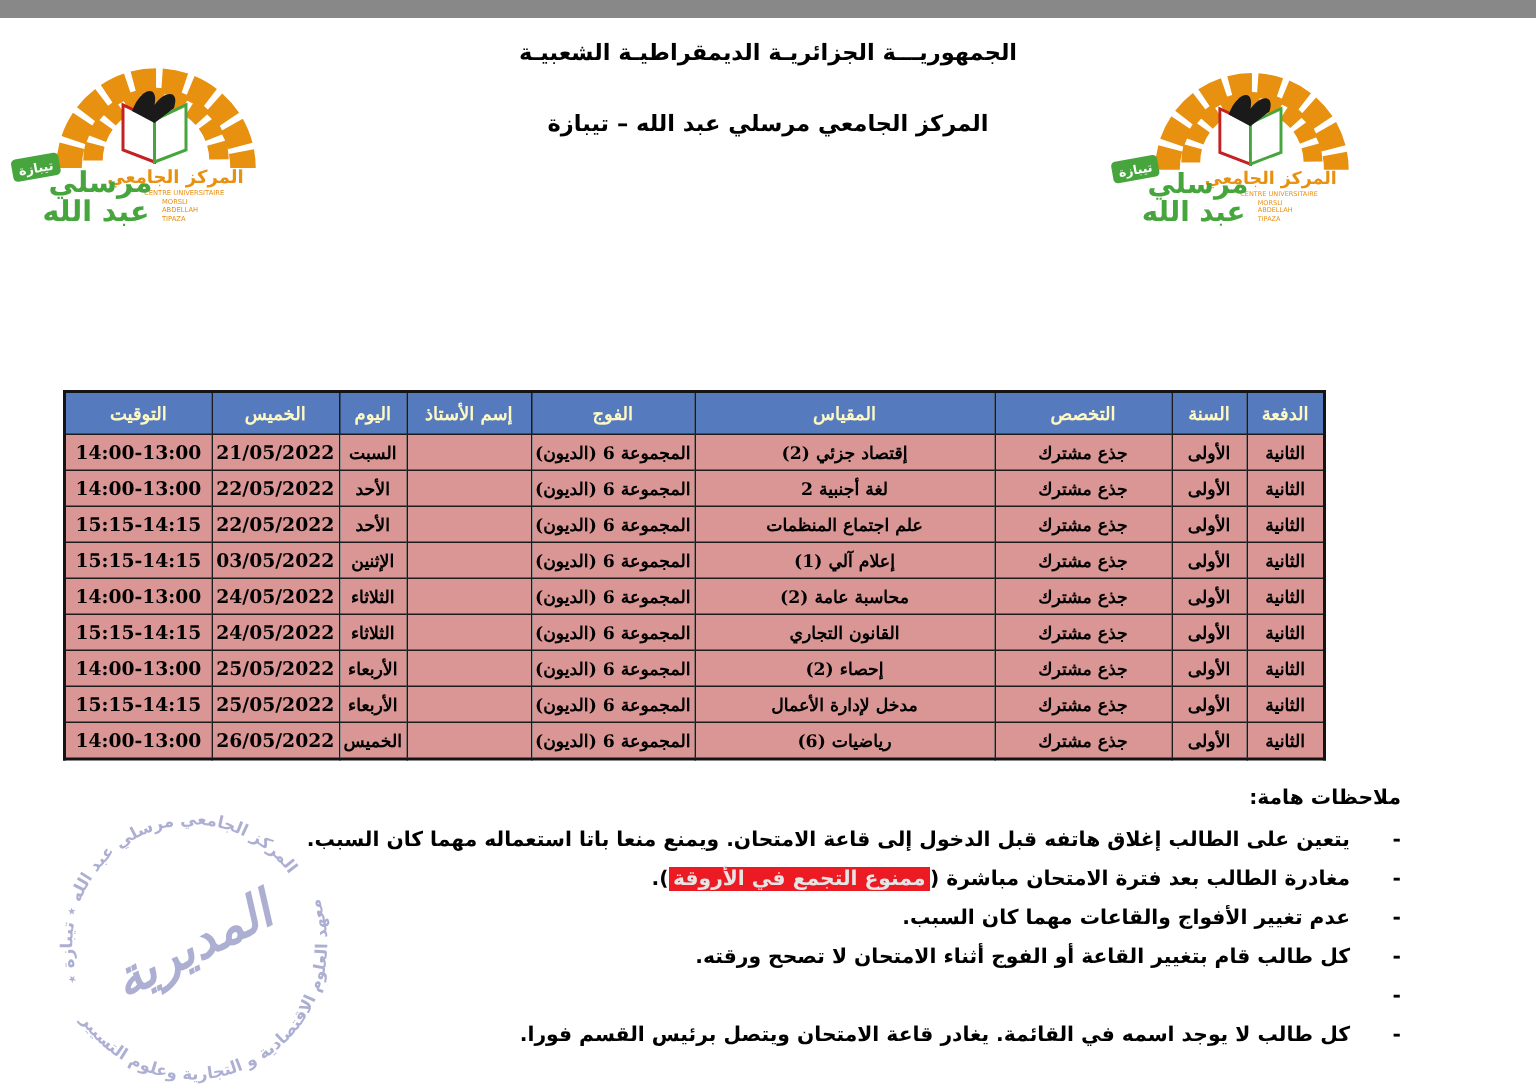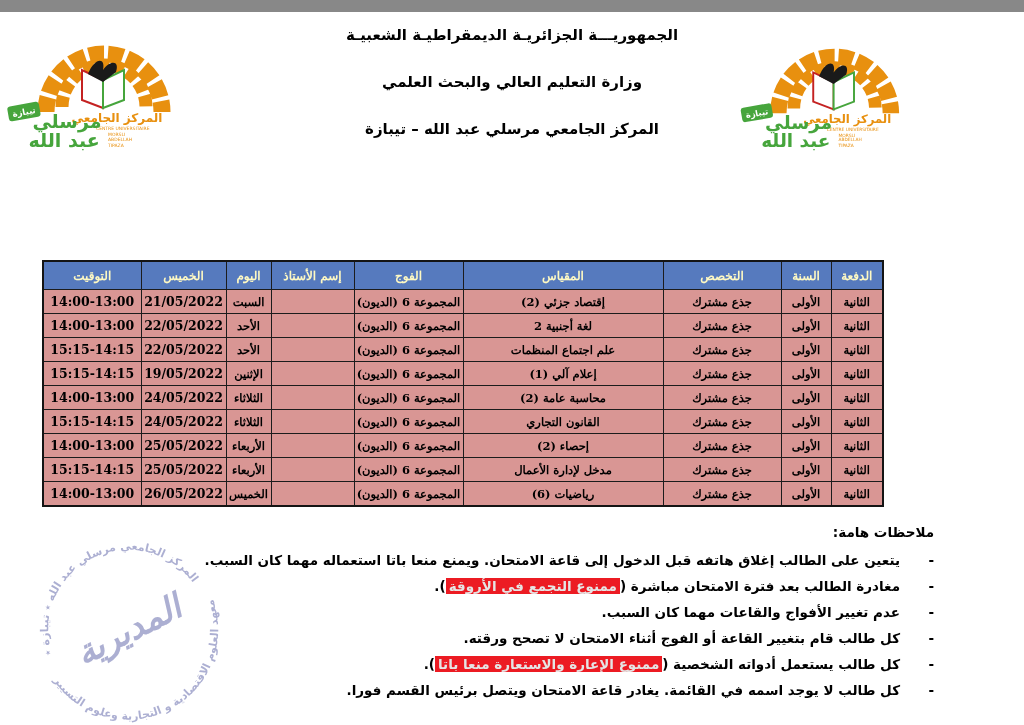--- a/index.html
+++ b/index.html
@@ -97,21 +97,20 @@
   <svg class="logo logo-left" width="172" height="142" viewBox="0 0 172 142">
     <use href="#logo-art"></use>
   </svg>
 
   <svg class="logo logo-right" width="172" height="132" viewBox="0 6 172 136">
     <use href="#logo-art"></use>
   </svg>
 
   <div class="gov-header">
     <div class="line">الجمهوريـــة الجزائريـة الديمقراطيـة الشعبيـة</div>
-    <div class="line">وزارة التعليم العالي والبحث العلمي</div>
     <div class="line">المركز الجامعي مرسلي عبد الله – تيبازة</div>
   </div>
 
 
   <table class="exam-table">
     <colgroup>
       <col style="width:52px">
         <col style="width:50px">
         <col style="width:118px">
       <col style="width:200px">
@@ -169,21 +168,21 @@
           <td><span class="ltr-num" dir="ltr">15:15-14:15</span></td>
         </tr>
         <tr>
           <td>الثانية</td>
           <td>الأولى</td>
           <td>جذع مشترك</td>
           <td>إعلام آلي (1)</td>
           <td>المجموعة 6 (الديون)</td>
           <td></td>
           <td>الإثنين</td>
-          <td><span class="ltr-num" dir="ltr">19/05/2022</span></td>
+          <td><span class="ltr-num" dir="ltr">03/05/2022</span></td>
           <td><span class="ltr-num" dir="ltr">15:15-14:15</span></td>
         </tr>
         <tr>
           <td>الثانية</td>
           <td>الأولى</td>
           <td>جذع مشترك</td>
           <td>محاسبة عامة (2)</td>
           <td>المجموعة 6 (الديون)</td>
           <td></td>
           <td>الثلاثاء</td>
@@ -251,21 +250,20 @@
         <div class="note-item">
           <span class="note-dash">-</span>
           <span>عدم تغيير الأفواج والقاعات مهما كان السبب.</span>
         </div>
         <div class="note-item">
           <span class="note-dash">-</span>
           <span>كل طالب قام بتغيير القاعة أو الفوج أثناء الامتحان لا تصحح ورقته.</span>
         </div>
         <div class="note-item">
           <span class="note-dash">-</span>
-          <span>كل طالب يستعمل أدواته الشخصية (<span class="hl">ممنوع الإعارة والاستعارة منعا باتا</span>).</span>
         </div>
         <div class="note-item">
           <span class="note-dash">-</span>
           <span>كل طالب لا يوجد اسمه في القائمة. يغادر قاعة الامتحان ويتصل برئيس القسم فورا.</span>
         </div>
       </div>
   </div>
 
   <svg class="stamp" viewBox="0 0 215 205">
     <defs>

